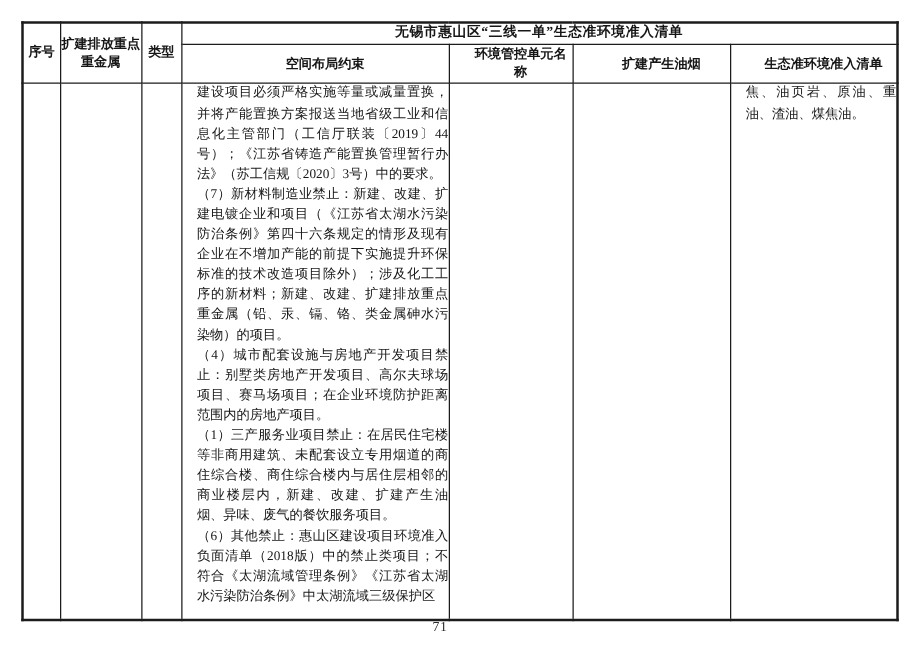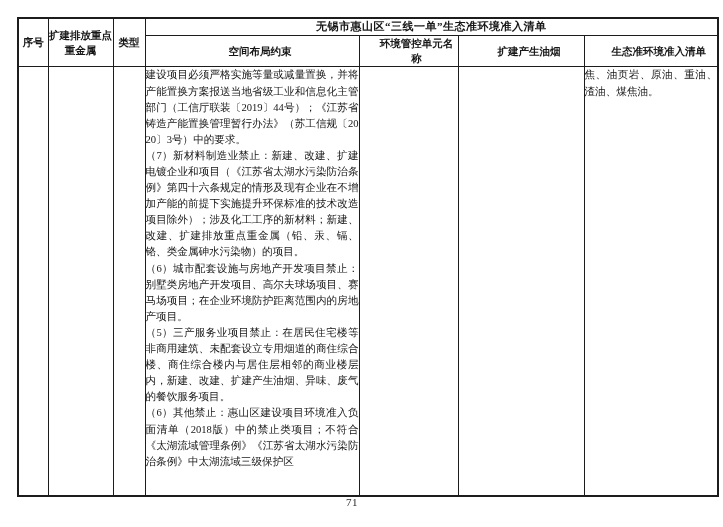--- a/index.html
+++ b/index.html
@@ -40,20 +40,21 @@
   }
   th.title-cell {
     font-size: 11px;
     height: 16px;
     letter-spacing: 0.5px;
   }
   tr.r2 th { height: 26px; padding-left: 16px; }
   tr.body-row td {
     vertical-align: top;
     height: 428px;
+    padding-left: 12px;
   }
   td.text-cell {
     padding: 3px 5px 3px 6px;
     font-size: 10.6px;
     line-height: 16.1px;
     text-align: justify;
     text-justify: inter-character;
   }
   td.text-cell p {
     margin: 0;
@@ -98,22 +99,22 @@
         <th>扩建产生油烟</th>
         <th>生态准环境准入清单</th>
       </tr>
       <tr class="body-row">
         <td></td>
         <td></td>
         <td></td>
         <td class="text-cell">
           <p>建设项目必须严格实施等量或减量置换，并将产能置换方案报送当地省级工业和信息化主管部门（工信厅联装〔2019〕44号）；《江苏省铸造产能置换管理暂行办法》（苏工信规〔2020〕3号）中的要求。</p>
           <p>（7）新材料制造业禁止：新建、改建、扩建电镀企业和项目（《江苏省太湖水污染防治条例》第四十六条规定的情形及现有企业在不增加产能的前提下实施提升环保标准的技术改造项目除外）；涉及化工工序的新材料；新建、改建、扩建排放重点重金属（铅、汞、镉、铬、类金属砷水污染物）的项目。</p>
-          <p>（6）城市配套设施与房地产开发项目禁止：别墅类房地产开发项目、高尔夫球场项目、赛马场项目；在企业环境防护距离范围内的房地产项目。</p>
-          <p>（5）三产服务业项目禁止：在居民住宅楼等非商用建筑、未配套设立专用烟道的商住综合楼、商住综合楼内与居住层相邻的商业楼层内，新建、改建、扩建产生油烟、异味、废气的餐饮服务项目。</p>
+          <p>（4）城市配套设施与房地产开发项目禁止：别墅类房地产开发项目、高尔夫球场项目、赛马场项目；在企业环境防护距离范围内的房地产项目。</p>
+          <p>（1）三产服务业项目禁止：在居民住宅楼等非商用建筑、未配套设立专用烟道的商住综合楼、商住综合楼内与居住层相邻的商业楼层内，新建、改建、扩建产生油烟、异味、废气的餐饮服务项目。</p>
           <p>（6）其他禁止：惠山区建设项目环境准入负面清单（2018版）中的禁止类项目；不符合《太湖流域管理条例》《江苏省太湖水污染防治条例》中太湖流域三级保护区</p>
         </td>
         <td></td>
         <td></td>
         <td class="text-cell">
           <p>焦、油页岩、原油、重油、渣油、煤焦油。</p>
         </td>
       </tr>
     </tbody>
   </table>

